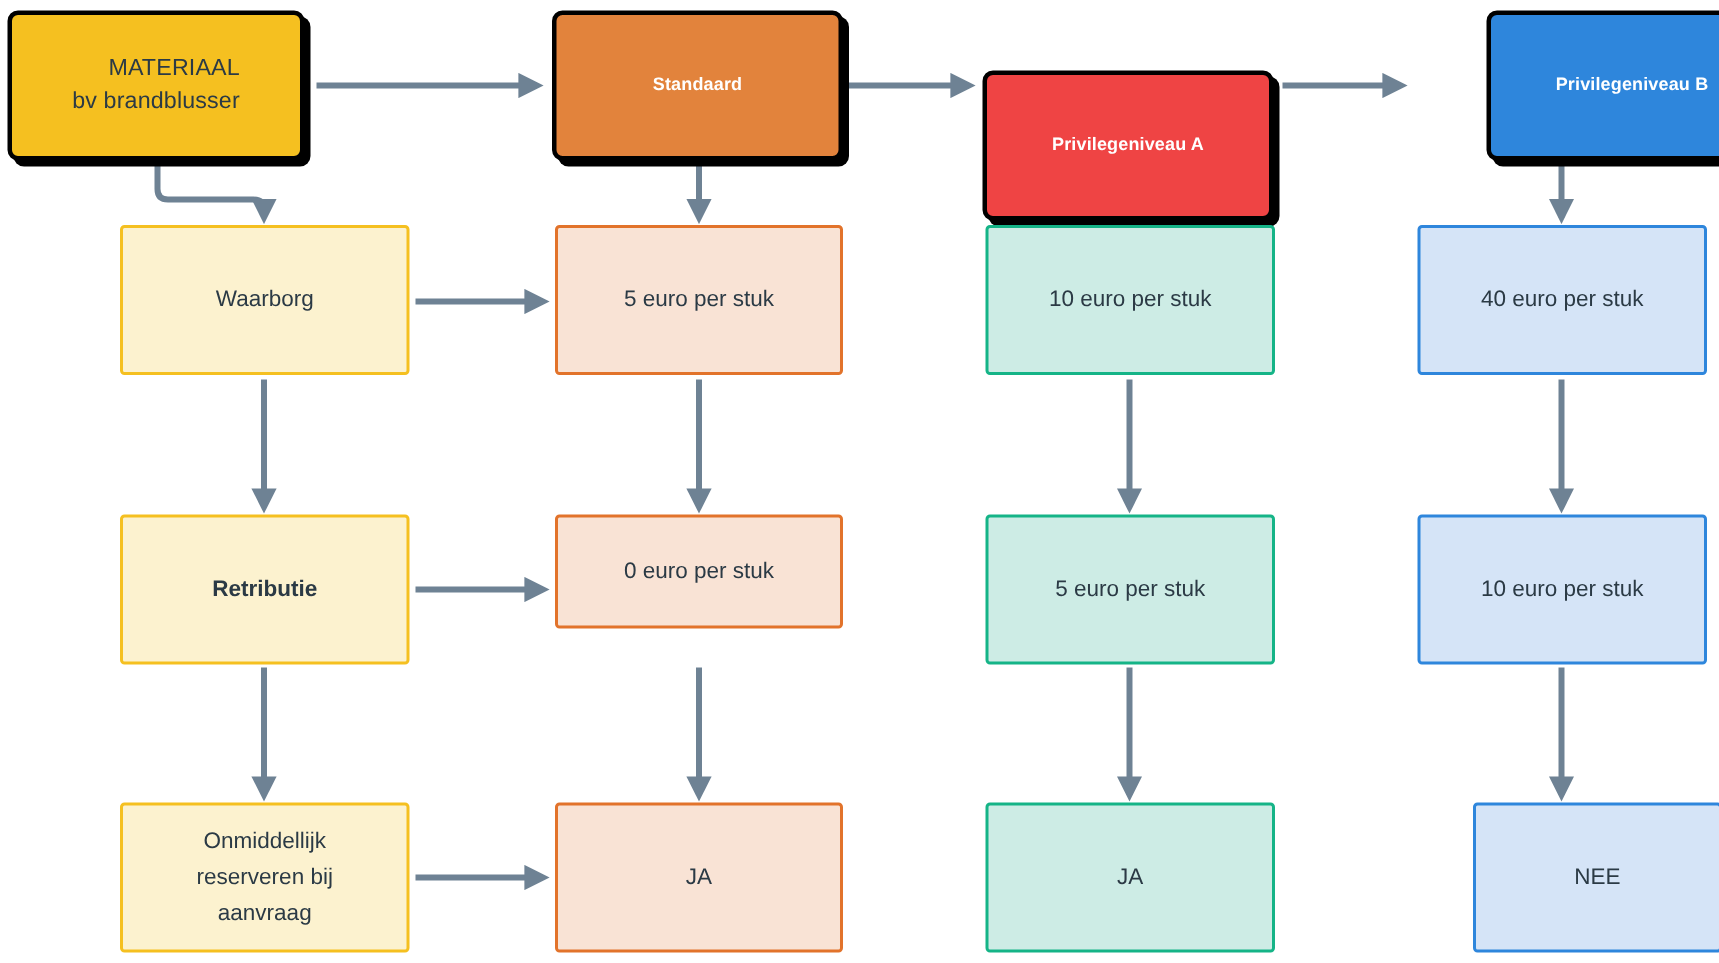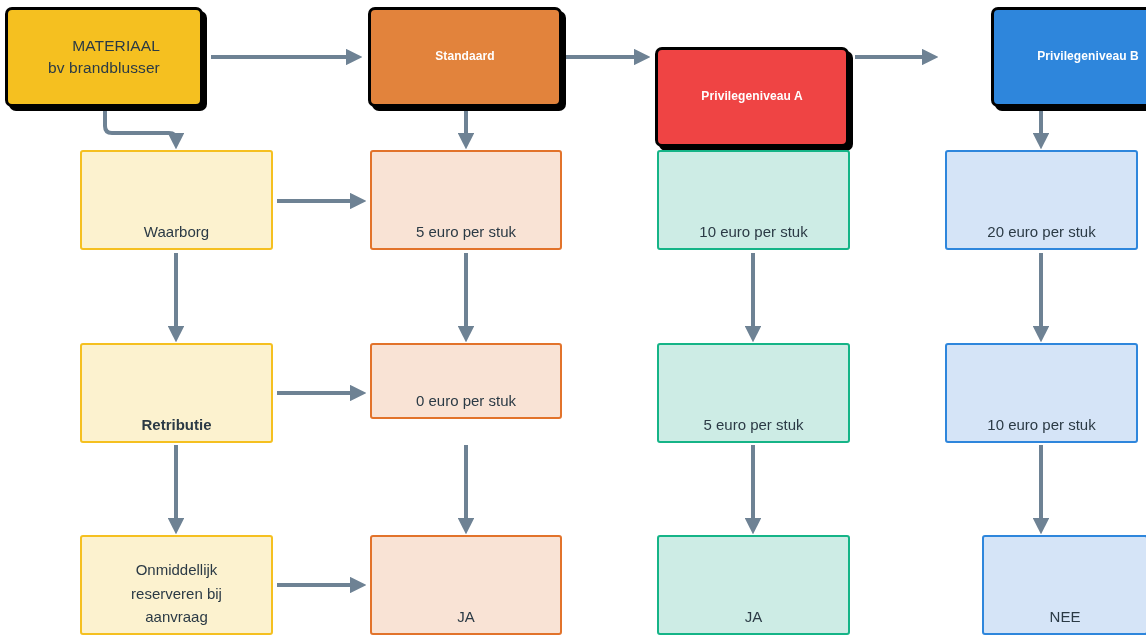--- a/index.html
+++ b/index.html
@@ -57,24 +57,24 @@
   }
 
   
   .cell-box {
     position: absolute;
     box-sizing: border-box;
     border-width: 2px;
     border-style: solid;
     border-radius: 3px;
     display: flex;
-    align-items: flex-end;
+    align-items: center;
     justify-content: center;
     text-align: center;
-    padding: 4px 10px;
+    padding: 16px 10px;
   }
   .cell-box .cell-label {
     font-size: 15px;
     line-height: 1.58;
     color: #2b3a45;
     white-space: pre-line;
   }
 </style>
 </head>
 <body>
@@ -136,21 +136,21 @@
   <div class="cell-box" style="left:80px; top:150px; width:193px; height:100px; background:#FCF2CF; border-color:#F5C020;">
     <span class="cell-label">Waarborg</span>
   </div>
   <div class="cell-box" style="left:370px; top:150px; width:192px; height:100px; background:#F9E3D5; border-color:#E2732B;">
     <span class="cell-label">5 euro per stuk</span>
   </div>
   <div class="cell-box" style="left:657px; top:150px; width:193px; height:100px; background:#CDECE5; border-color:#15B487;">
     <span class="cell-label">10 euro per stuk</span>
   </div>
   <div class="cell-box" style="left:945px; top:150px; width:193px; height:100px; background:#D5E4F7; border-color:#2E86DC;">
-    <span class="cell-label">20 euro per stuk</span>
+    <span class="cell-label">40 euro per stuk</span>
   </div>
 
   <div class="cell-box" style="left:80px; top:343px; width:193px; height:100px; background:#FCF2CF; border-color:#F5C020;font-weight:bold;">
     <span class="cell-label">Retributie</span>
   </div>
   <div class="cell-box" style="left:370px; top:343px; width:192px; height:76px; background:#F9E3D5; border-color:#E2732B;">
     <span class="cell-label">0 euro per stuk</span>
   </div>
   <div class="cell-box" style="left:657px; top:343px; width:193px; height:100px; background:#CDECE5; border-color:#15B487;">
     <span class="cell-label">5 euro per stuk</span>

